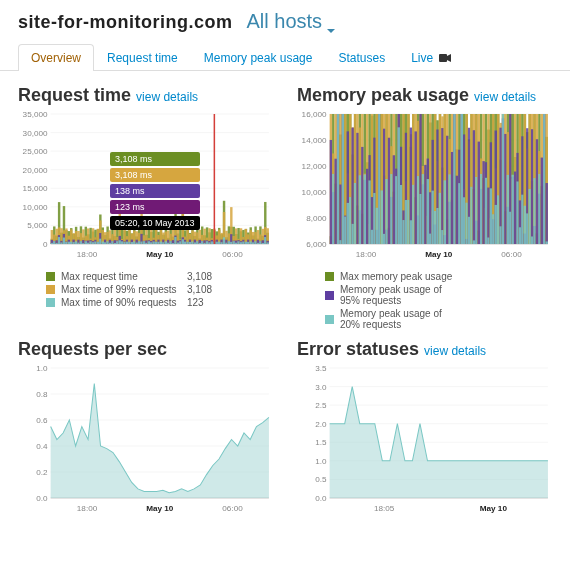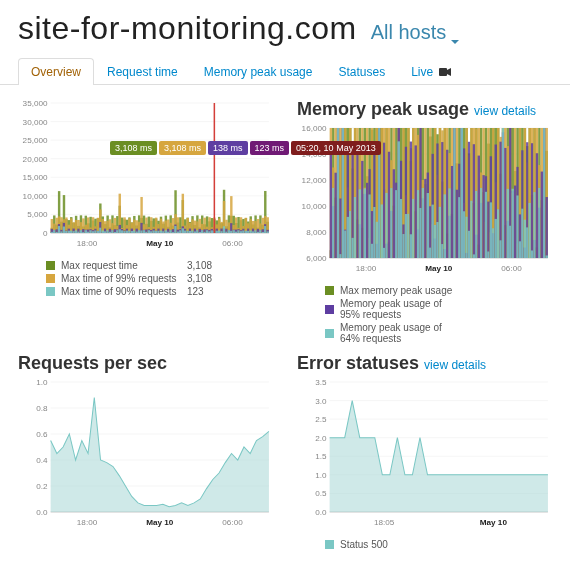--- a/index.html
+++ b/index.html
@@ -1,34 +1,34 @@
 <!DOCTYPE html>
 <html><head>
 <meta charset="utf-8">
 <style>
   * { box-sizing: border-box; margin: 0; padding: 0; }
   body { font-family: "Helvetica Neue", Helvetica, Arial, sans-serif; color: #333; background: #fff; width: 570px; }
   .header { display: flex; align-items: baseline; padding: 10px 18px 4px; gap: 14px; }
-  .site-title { font-size: 32px; font-weight: 400; letter-spacing: 0.5px; color: #222; }
+  .site-title { font-size: 18px; font-weight: 700; letter-spacing: 0.5px; color: #222; }
   .hosts { color: #3a87ad; font-size: 20px; display: inline-flex; align-items: flex-end; gap: 5px; cursor: pointer; }
   .caret { display:inline-block; width:0; height:0; border-left:4px solid transparent; border-right:4px solid transparent; border-top:4px solid #3a87ad; }
   .tabs { display: flex; gap: 0; padding: 0 18px; margin-top: 6px; border-bottom: 1px solid #ddd; }
   .tab { padding: 6px 12px; font-size: 12px; color: #08c; cursor: pointer; border: 1px solid transparent; border-bottom: none; position: relative; top: 1px; }
   .tab.active { color: #a16207; border-color: #ddd; border-radius: 4px 4px 0 0; background:#fff; }
   .grid { display: grid; grid-template-columns: 1fr 1fr; gap: 8px 24px; padding: 14px 18px; }
   .panel { }
   .panel-title { font-size: 18px; font-weight: 700; margin-bottom: 4px; }
   .panel-title .link { font-size: 12px; font-weight: 400; color: #08c; cursor: pointer; }
   .chart-area { width: 100%; height: 150px; position: relative; }
   .legend { margin-top: 10px; font-size: 10px; color: #555; }
   .legend-row { display: flex; align-items: center; gap: 6px; padding: 1px 0 1px 28px; }
   .swatch { width: 9px; height: 9px; display: inline-block; }
   .legend-label { flex: 0 0 120px; }
   .legend-val { }
-  .hover-badges { position:absolute; top:42px; left:92px; display:flex; flex-direction:row; gap:2px; font-size:9px; z-index:5;}
+  .hover-badges { position:absolute; top:42px; left:92px; display:flex; flex-direction:column; gap:2px; font-size:9px; z-index:5;}
   .badge { color:#fff; padding:2px 5px; border-radius:2px; white-space:nowrap; }
   svg { display:block; }
   .cam { display:inline-block; margin-left:2px; color:#333; }
 </style>
 </head>
 <body>
 
 <div class="header">
   <span class="site-title">site-for-monitoring.com</span>
   <span class="hosts">
@@ -49,20 +49,24 @@
           <rect x="0" y="0" width="8" height="8" rx="1" fill="#333"></rect>
           <path d="M8 2 L12 0 L12 8 L8 6 Z" fill="#333"></path>
         </svg>
     </span>
   </div>
 </div>
 
 <div class="grid">
 
   <div class="panel">
+    <div class="panel-title">
+      <span>Request time</span>
+      <span class="link">view details</span>
+    </div>
     <div class="chart-area">
       <svg id="svg-rt" width="100%" height="100%" viewBox="0 0 250 150" preserveAspectRatio="none">
           <line x1="32" y1="134" x2="246" y2="134" stroke="#eee" stroke-width="0.5"></line>
           <text x="29" y="137" font-size="8" fill="#888" text-anchor="end">0</text>
           <line x1="32" y1="115.42857142857143" x2="246" y2="115.42857142857143" stroke="#eee" stroke-width="0.5"></line>
           <text x="29" y="118.42857142857143" font-size="8" fill="#888" text-anchor="end">5,000</text>
           <line x1="32" y1="96.85714285714286" x2="246" y2="96.85714285714286" stroke="#eee" stroke-width="0.5"></line>
           <text x="29" y="99.85714285714286" font-size="8" fill="#888" text-anchor="end">10,000</text>
           <line x1="32" y1="78.28571428571429" x2="246" y2="78.28571428571429" stroke="#eee" stroke-width="0.5"></line>
           <text x="29" y="81.28571428571429" font-size="8" fill="#888" text-anchor="end">15,000</text>
@@ -438,21 +442,21 @@
           <rect x="243.62222222222223" y="118.23946863550285" width="2.3777777777777778" height="15.760531364497151" fill="#d6a63f" opacity="0.85"></rect>
           <rect x="243.62222222222223" y="130.84165870980655" width="2.3777777777777778" height="3.1583412901934436" fill="#5e3ea1" opacity="0.85"></rect>
           <rect x="243.62222222222223" y="132.45404646262386" width="2.3777777777777778" height="1.545953537376141" fill="#7ac7c4" opacity="0.85"></rect>
           <line x1="192.5" y1="4" x2="192.5" y2="134" stroke="#d43f3a" stroke-width="1.5"></line>
         </svg>
       <div class="hover-badges">
         <span class="badge" style="background:#6b8e23">3,108 ms</span>
         <span class="badge" style="background:#d6a63f">3,108 ms</span>
         <span class="badge" style="background:#5e3ea1">138 ms</span>
         <span class="badge" style="background:#701a75">123 ms</span>
-        <span class="badge" style="background:#7f1d1d">05:20, 10 May 2013</span>
+        <span class="badge" style="background:#000000">05:20, 10 May 2013</span>
       </div>
     </div>
     <div class="legend" id="legend-rt">
         <div class="legend-row">
           <span class="swatch" style="background:#6b8e23"></span>
       <span class="legend-label">Max request time</span>
       <span class="legend-val">3,108</span>
         </div>
         <div class="legend-row">
           <span class="swatch" style="background:#d6a63f"></span>
@@ -858,21 +862,21 @@
       <span class="legend-label">Max memory peak usage</span>
       <span class="legend-val"></span>
         </div>
         <div class="legend-row">
           <span class="swatch" style="background:#5e3ea1"></span>
       <span class="legend-label">Memory peak usage of 95% requests</span>
       <span class="legend-val"></span>
         </div>
         <div class="legend-row">
           <span class="swatch" style="background:#7ac7c4"></span>
-      <span class="legend-label">Memory peak usage of 64% requests</span>
+      <span class="legend-label">Memory peak usage of 20% requests</span>
       <span class="legend-val"></span>
         </div>
       </div>
   </div>
 
   <div class="panel">
     <div class="panel-title">
       <span>Requests per sec</span>
     </div>
     <div class="chart-area">
@@ -922,22 +926,15 @@
           <text x="29" y="25.571428571428584" font-size="8" fill="#888" text-anchor="end">3.0</text>
           <line x1="32" y1="4" x2="246" y2="4" stroke="#eee" stroke-width="0.5"></line>
           <text x="29" y="7" font-size="8" fill="#888" text-anchor="end">3.5</text>
           <text x="85.5" y="147" font-size="8" fill="#888" font-weight="400" text-anchor="middle">18:05</text>
           <text x="192.5" y="147" font-size="8" fill="#222" font-weight="700" text-anchor="middle">May 10</text>
           <line x1="32" y1="134" x2="246" y2="134" stroke="#ccc" stroke-width="1"></line>
           <path d="M32 59.71428571428572 L39.37931034482759 59.71428571428572 L46.758620689655174 59.71428571428572 L54.13793103448276 22.571428571428584 L61.51724137931035 59.71428571428572 L68.89655172413794 59.71428571428572 L76.27586206896552 59.71428571428572 L83.65517241379311 96.85714285714286 L91.0344827586207 96.85714285714286 L98.41379310344828 59.71428571428572 L105.79310344827587 96.85714285714286 L113.17241379310344 96.85714285714286 L120.55172413793103 59.71428571428572 L127.93103448275862 96.85714285714286 L135.31034482758622 96.85714285714286 L142.68965517241378 96.85714285714286 L150.0689655172414 96.85714285714286 L157.44827586206895 96.85714285714286 L164.82758620689657 96.85714285714286 L172.20689655172413 96.85714285714286 L179.58620689655174 96.85714285714286 L186.9655172413793 96.85714285714286 L194.3448275862069 96.85714285714286 L201.72413793103448 96.85714285714286 L209.10344827586206 96.85714285714286 L216.48275862068965 96.85714285714286 L223.86206896551724 96.85714285714286 L231.24137931034483 96.85714285714286 L238.6206896551724 96.85714285714286 L246 96.85714285714286 L 246 134 L 32 134 Z" fill="#9fd3d1" opacity="0.5"></path>
           <path d="M32 59.71428571428572 L39.37931034482759 59.71428571428572 L46.758620689655174 59.71428571428572 L54.13793103448276 22.571428571428584 L61.51724137931035 59.71428571428572 L68.89655172413794 59.71428571428572 L76.27586206896552 59.71428571428572 L83.65517241379311 96.85714285714286 L91.0344827586207 96.85714285714286 L98.41379310344828 59.71428571428572 L105.79310344827587 96.85714285714286 L113.17241379310344 96.85714285714286 L120.55172413793103 59.71428571428572 L127.93103448275862 96.85714285714286 L135.31034482758622 96.85714285714286 L142.68965517241378 96.85714285714286 L150.0689655172414 96.85714285714286 L157.44827586206895 96.85714285714286 L164.82758620689657 96.85714285714286 L172.20689655172413 96.85714285714286 L179.58620689655174 96.85714285714286 L186.9655172413793 96.85714285714286 L194.3448275862069 96.85714285714286 L201.72413793103448 96.85714285714286 L209.10344827586206 96.85714285714286 L216.48275862068965 96.85714285714286 L223.86206896551724 96.85714285714286 L231.24137931034483 96.85714285714286 L238.6206896551724 96.85714285714286 L246 96.85714285714286 " fill="none" stroke="#7ac7c4" stroke-width="1"></path>
         </svg>
     </div>
-    <div class="legend" id="legend-err">
-        <div class="legend-row">
-          <span class="swatch" style="background:#7ac7c4"></span>
-      <span class="legend-label">Status 500</span>
-      <span class="legend-val"></span>
-        </div>
-      </div>
   </div>
 
 </div>
 
 </body></html>

